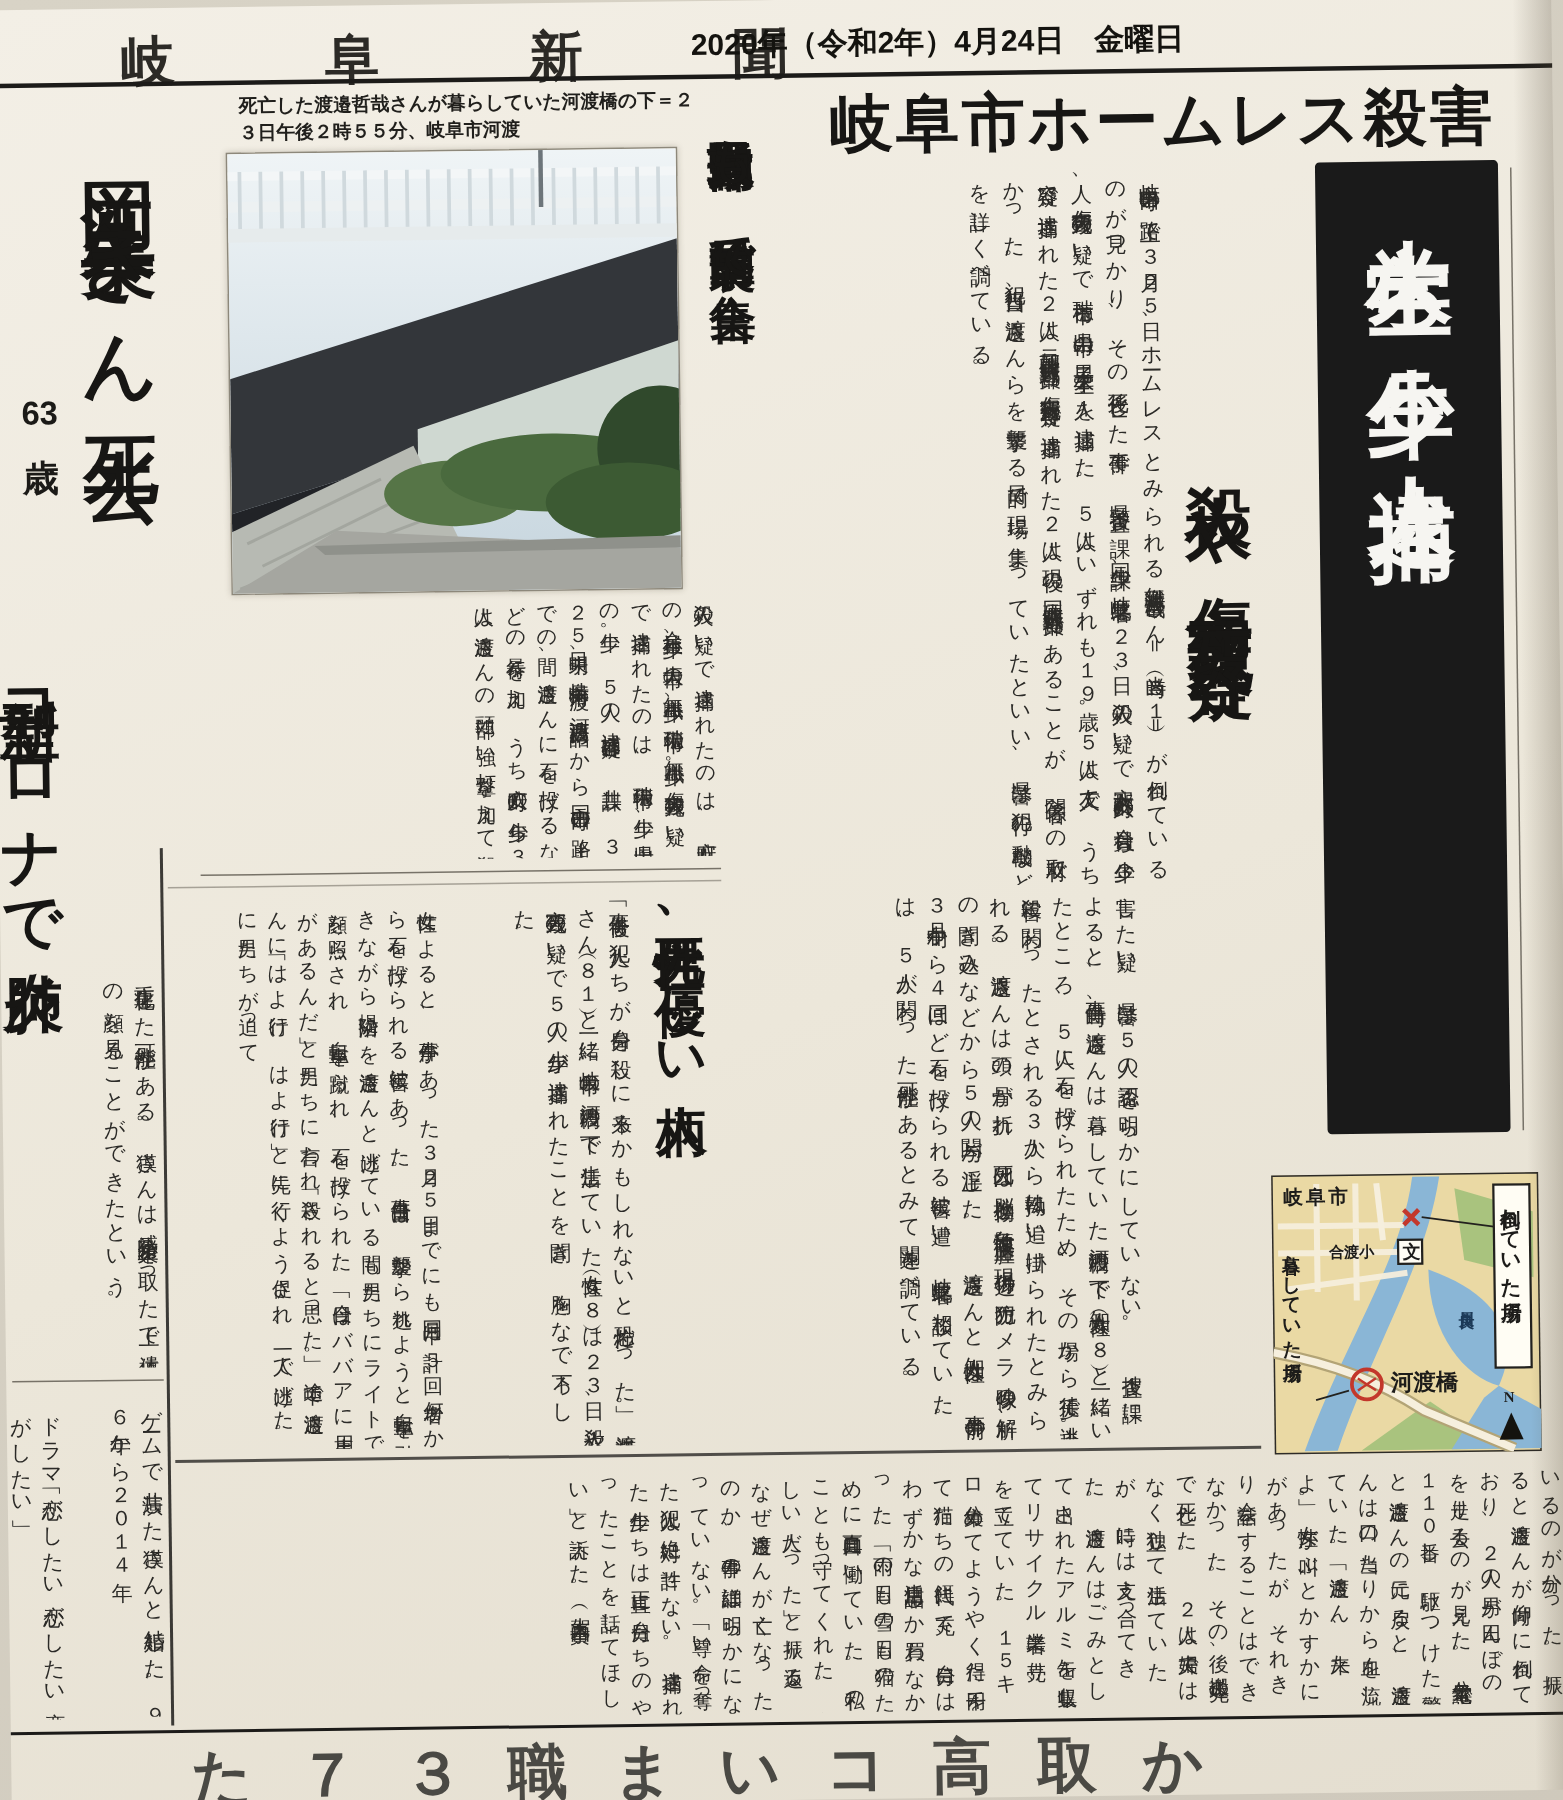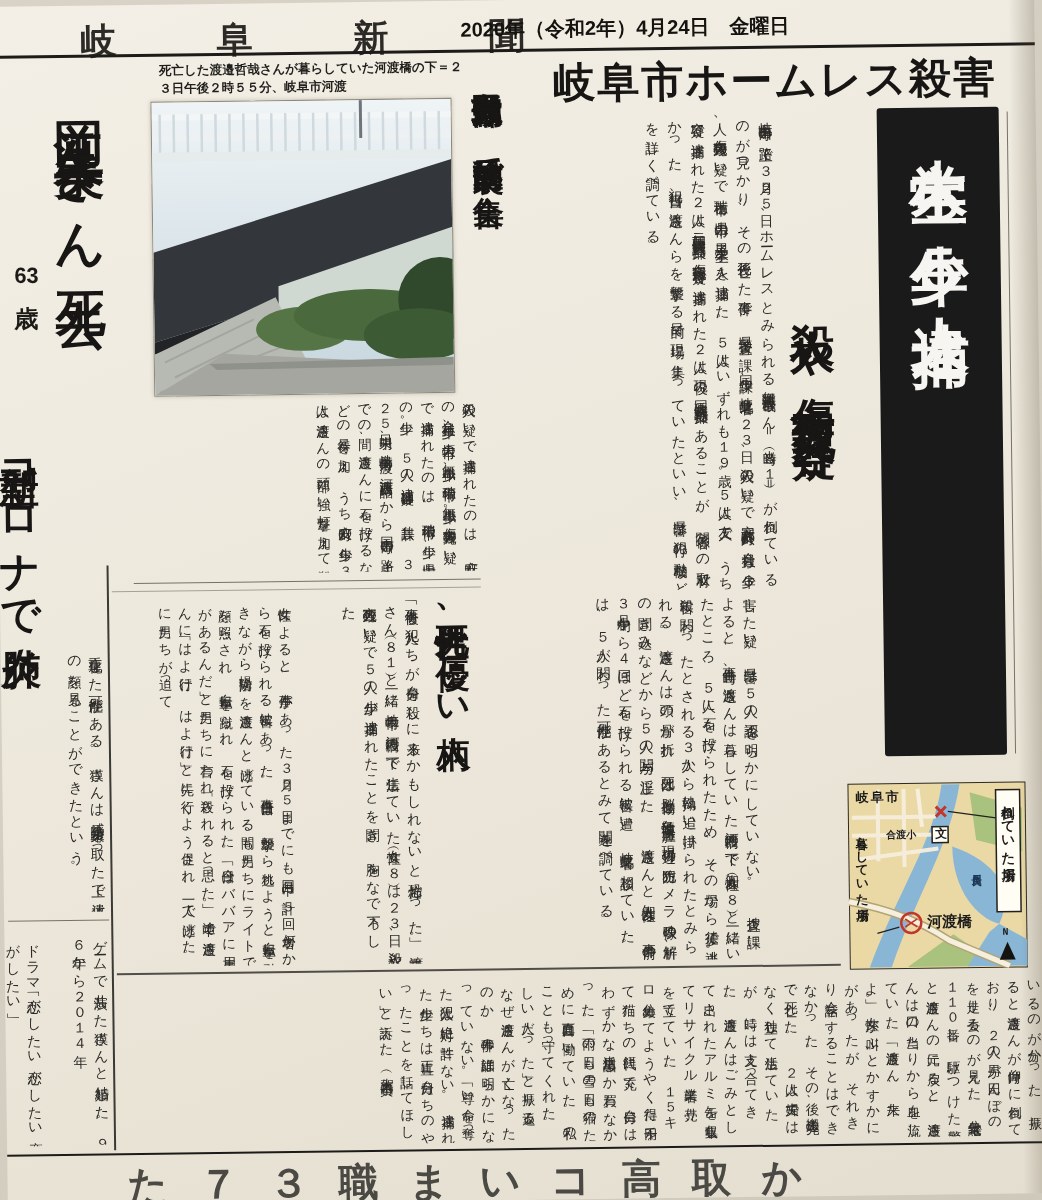--- a/index.html
+++ b/index.html
@@ -11,21 +11,21 @@
   .abs{position:absolute;}
   .serif{font-family:"Liberation Serif","DejaVu Serif",serif;}
   .sans{font-family:"Liberation Sans","DejaVu Sans",sans-serif;}
   .v{writing-mode:vertical-rl;text-orientation:mixed;}
   .vu{text-orientation:upright;}
   .bodytxt{font-family:"Liberation Serif","DejaVu Serif",serif;color:#2b2a27;
            letter-spacing:1.5px;overflow:hidden;text-align:left;}
   .rule{background:#1c1b19;}
   .lrule{background:#777268;}
   .headline{color:#171614;font-weight:bold;overflow:hidden;}
-  .maplabel{font-family:Liberation Mono, monospace;color:#1d1c1a;
+  .maplabel{font-family:Liberation Serif, serif;color:#1d1c1a;
             font-weight:bold;line-height:1;}
   #banner{display:flex;align-items:flex-start;justify-content:center;
           background:#1a1a1a;border-radius:2px;box-shadow:0 0 0 1px #1a1a1a;}
   #rightshade{background:linear-gradient(to right,rgba(80,70,52,0) 0%,rgba(80,70,52,0.28) 100%);}
   #photo{border:1px solid #8d887b;box-shadow:0 0 4px rgba(60,50,30,.25);}
   .cutoff{overflow:hidden;}
 </style>
 </head>
 <body>
 

